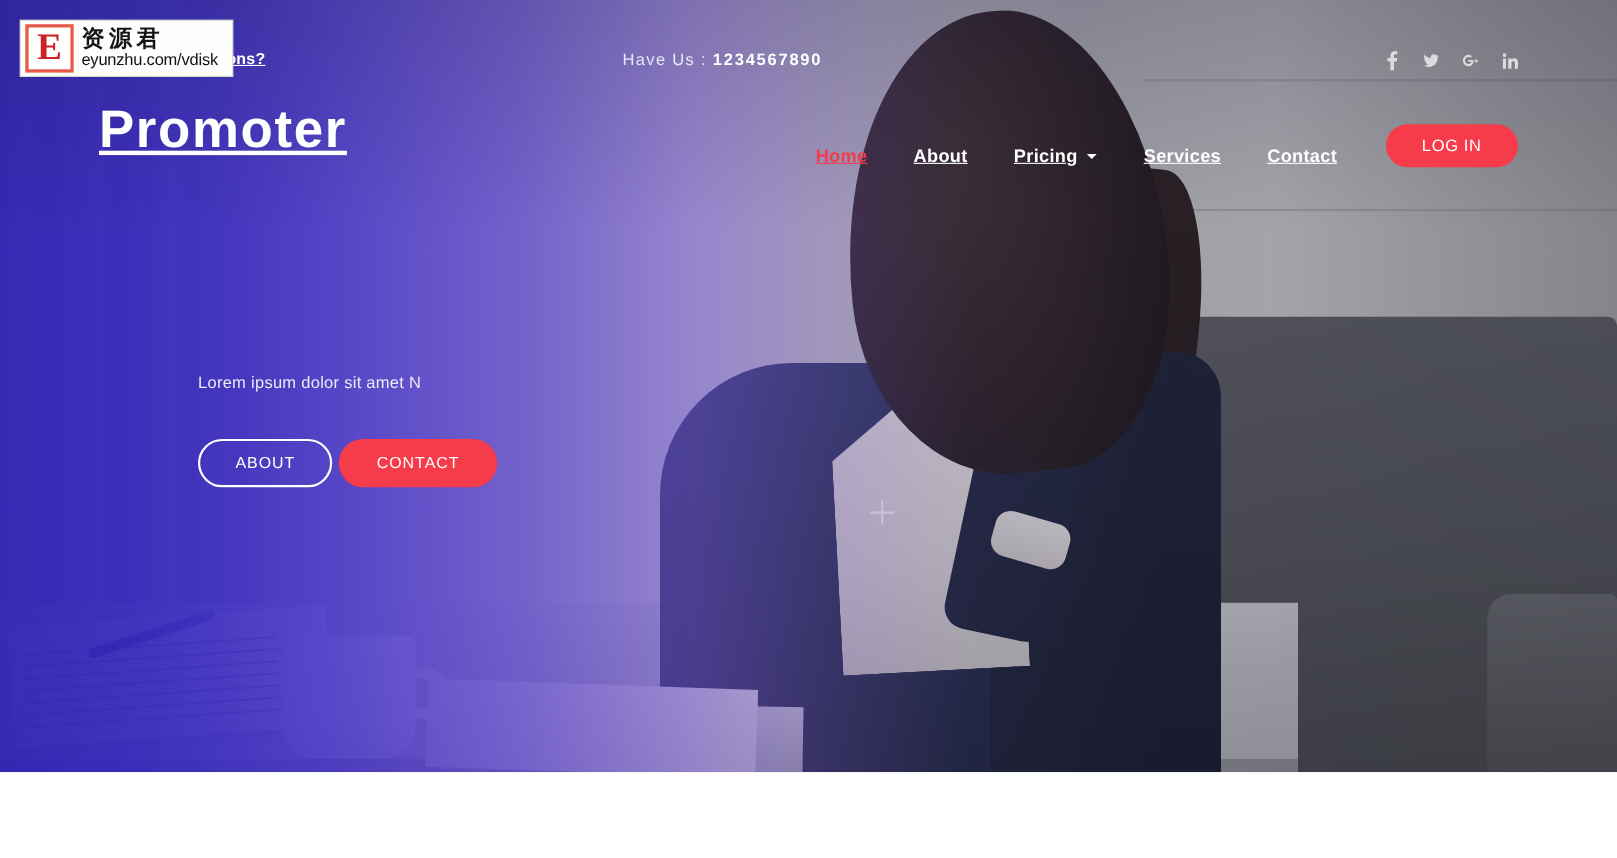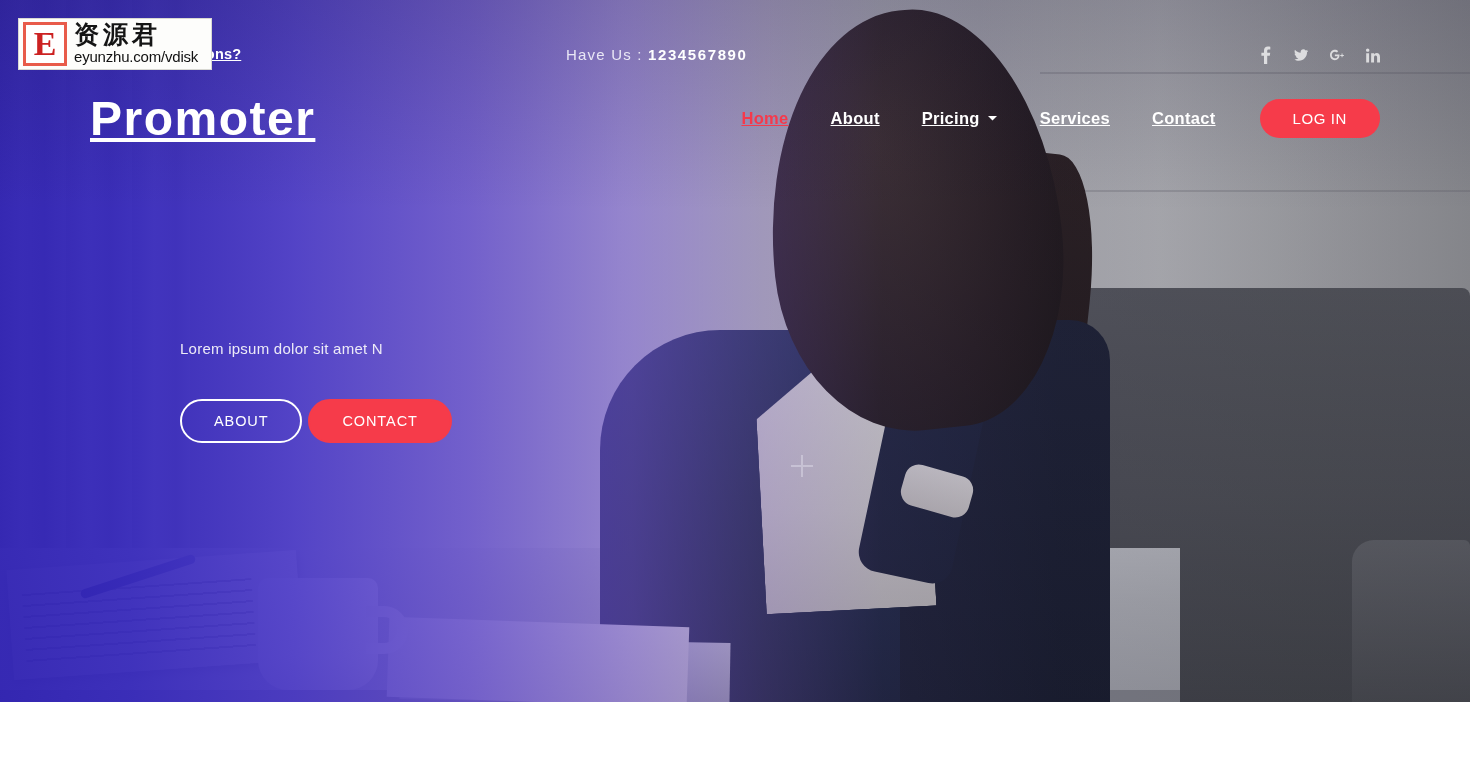--- a/index.html
+++ b/index.html
@@ -225,21 +225,21 @@
     position:absolute; left:0; top:84px; width:1470px; height:68px;
     z-index:6;
   }
   .nav-inner { position:relative; width:1290px; height:68px; margin:0 auto; }
   .brand {
     position:absolute; left:0; top:0; height:68px; display:flex; align-items:center;
     font-size:48px; font-weight:bold; color:#ffffff; letter-spacing:1.5px;
   }
   .nav-links {
     position:absolute; right:0; top:0; height:68px;
-    display:flex; align-items:center; gap:0;
+    display:flex; align-items:flex-end; gap:0;
   }
   .nav-link {
     font-size:16.5px; font-weight:bold; color:#ffffff;
     padding:0 21px; letter-spacing:.3px; white-space:nowrap;
     display:flex; align-items:center; gap:7px;
   }
   .nav-link.active { color:#f6394b; }
   .chev { display:inline-block; width:11px; height:11px; }
   .chev svg { display:block; }
   .login-btn {
@@ -322,21 +322,21 @@
     border:3px solid #e85b4a;
     background:#ffffff;
     display:flex; align-items:center; justify-content:center;
     color:#cc2222;
     font-family:"Liberation Serif", serif;
     font-weight:bold; font-size:34px; line-height:1;
   }
   .wm-txt { margin-left:7px; display:flex; flex-direction:column; justify-content:center; }
   .wm-cn {
     font-family:"DejaVu Sans", sans-serif;
-    font-size:25px; color:#151515; letter-spacing:4px; line-height:1.05;
+    font-size:21px; color:#151515; letter-spacing:4px; line-height:1.05;
     font-weight:bold;
   }
   .wm-url {
     font-family:"Liberation Sans", sans-serif;
     font-size:15px; color:#111111; line-height:1.1; margin-top:1px;
     letter-spacing:-.2px;
   }
 
   
   .below {

